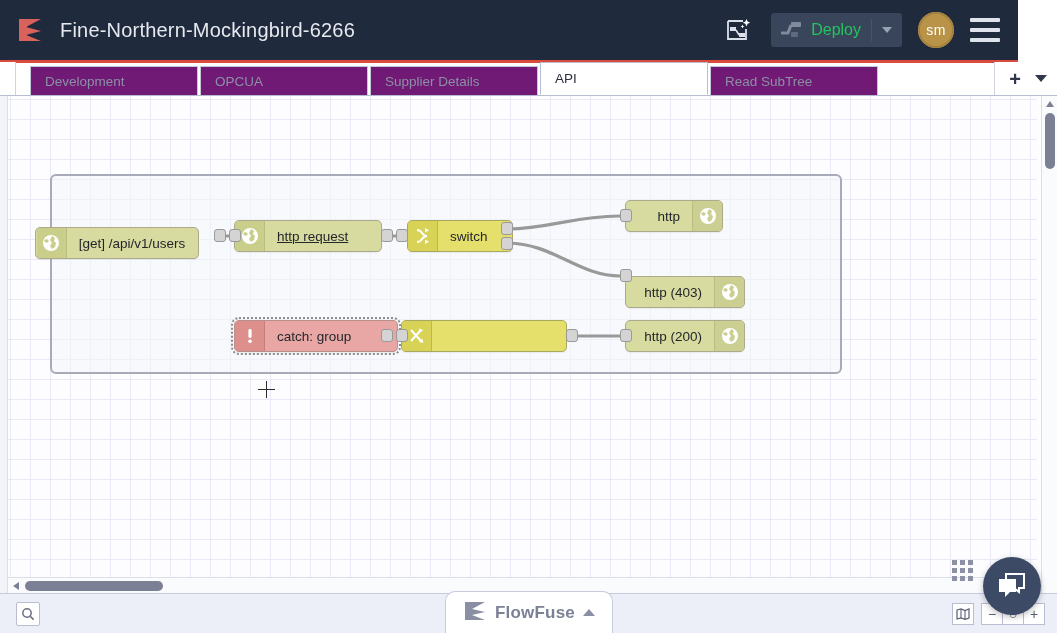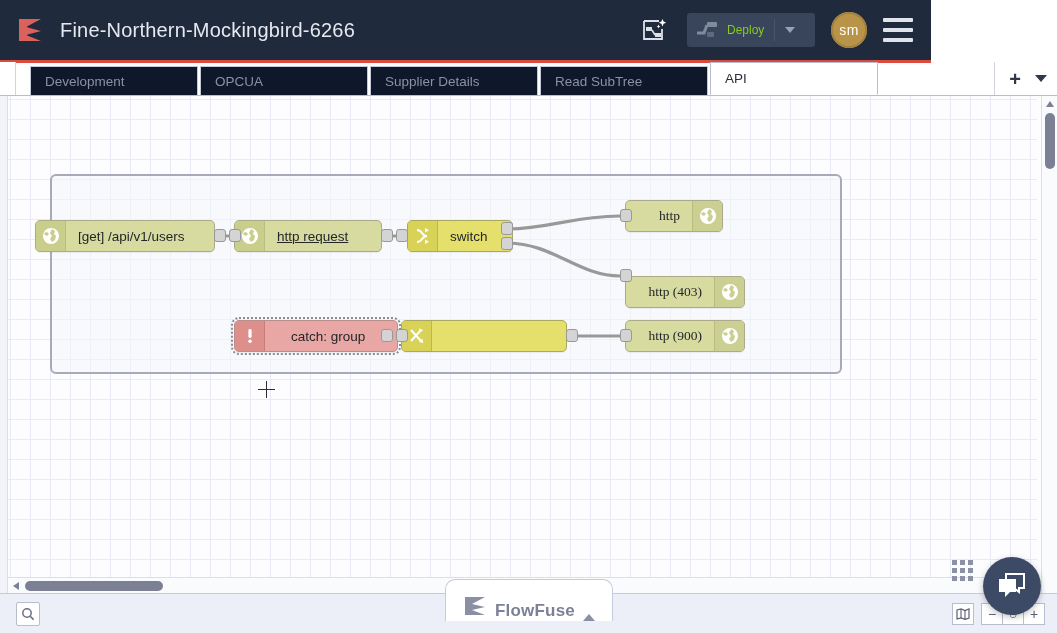--- a/index.html
+++ b/index.html
@@ -8,21 +8,21 @@
     width: 1057px; height: 633px;
     overflow: hidden;
     font-family: "Liberation Sans", sans-serif;
     background: #fff;
   }
 
   #app { position: relative; width: 1057px; height: 633px; }
 
   
   .header {
-    position: absolute; left: 0; top: 0; width: 931px; height: 63px;
+    position: absolute; left: 0; top: 0; width: 1018px; height: 63px;
     background: #1f2a3c;
     display: flex; align-items: center;
     border-bottom: 3px solid #d94c3d;
   }
   .brand { display: flex; align-items: center; padding-left: 16px; }
   .ff-logo { width: 28px; height: 26px; flex: 0 0 auto; }
   .app-title {
     color: #e6e9ef; font-size: 20px; margin-left: 16px;
     letter-spacing: .2px; white-space: nowrap;
   }
@@ -33,21 +33,21 @@
   .icon-btn {
     width: 34px; height: 34px; display: flex; align-items: center;
     justify-content: center; cursor: pointer;
   }
   .deploy-btn {
     display: flex; align-items: center; height: 34px;
     background: #39455a; border-radius: 3px; cursor: default;
     padding: 0 2px 0 8px; min-width: 128px;
   }
   .deploy-ico { width: 26px; height: 18px; margin-right: 6px; opacity: .75; }
-  .deploy-label { color: #84cc16; font-size: 12px; padding: 0 8px 0 0; }
+  .deploy-label { color: #22c55e; font-size: 16px; padding: 0 8px 0 0; }
   .deploy-sep { width: 1px; height: 22px; background: #4b5568; margin: 0 2px; }
   .deploy-caret {
     width: 26px; display: flex; align-items: center; justify-content: center;
   }
   .caret-down {
     width: 0; height: 0; border-left: 5px solid transparent;
     border-right: 5px solid transparent; border-top: 6px solid #98a2b3;
   }
   .avatar {
     width: 36px; height: 36px; border-radius: 50%;
@@ -63,21 +63,21 @@
   .tabbar {
     position: absolute; left: 0; top: 63px; width: 1057px; height: 33px;
     background: #fff; display: flex; align-items: flex-end;
     border-bottom: 1px solid #b8bcd0;
   }
   .tab-gutter { width: 16px; height: 33px; border-right: 1px solid #cfd3e3; background:#fff; }
   .tab-spacer { width: 14px; height: 33px; }
   .tab {
     height: 29px; min-width: 168px; padding: 0 14px;
     display: flex; align-items: center; cursor: pointer;
-    background: #0f172a; border: 1px solid #c3c7da;
+    background: #701a75; border: 1px solid #c3c7da;
     border-bottom: none;
     color: #8b90a6; font-size: 13.5px;
     margin-right: 2px;
   }
   .tab.active {
     background: #fff; color: #2b2f3d; height: 33px;
     border-color: #b8bcd0; border-bottom: 1px solid #fff;
     position: relative; z-index: 3;
   }
   .tab-tools {
@@ -123,21 +123,21 @@
   .node .ico {
     width: 30px; display: flex; align-items: center; justify-content: center;
     flex: 0 0 30px;
   }
   .node .lbl {
     display: flex; align-items: center; padding: 0 12px; white-space: nowrap;
   }
   
   .n-http    { background: #d7dba0; }
   .n-http .ico { background: #c9ce8b; border-right: 1px solid #b9bd80; }
-  .n-httpres { background: #d7dba0; font-family: Liberation Serif, serif; }
+  .n-httpres { background: #d7dba0; }
   .n-httpres .ico { background: #cbd092; border-left: 1px solid #b9bd80; }
   .n-switch  { background: #e5e06b; border-color: #aaa85f; }
   .n-switch .ico { background: #d8d257; border-right: 1px solid #bdb84e; }
   .n-change  { background: #e5e06b; border-color: #aaa85f; }
   .n-change .ico { background: #d8d257; border-right: 1px solid #bdb84e; }
   .n-catch   { background: #e8a7a4; border-color: #b98e8b; }
   .n-catch .ico { background: #dd8f8b; border-right: 1px solid #c57e7b; }
   .node.selected { outline: 2px dotted #8d8d8d; outline-offset: 1px; }
 
   .port {
@@ -205,24 +205,24 @@
   }
   .zbtn {
     width: 22px; height: 22px; background: #fff; border: 1px solid #b9bdd0;
     display: flex; align-items: center; justify-content: center;
     cursor: pointer; color: #5b6074; font-size: 14px; margin-left: -1px;
   }
   .zbtn.first { margin-left: 0; margin-right: 8px; }
 
   
   .ff-pill {
-    position: absolute; left: 445px; bottom: 12px; width: 168px; height: 42px;
+    position: absolute; left: 445px; bottom: 0; width: 168px; height: 42px;
     background: #fff; border: 1px solid #c6cadb; border-bottom: none;
     border-radius: 10px 10px 0 0;
-    display: flex; align-items: flex-end; justify-content: center; gap: 8px;
+    display: flex; align-items: center; justify-content: center; gap: 8px;
     cursor: pointer; z-index: 9;
   }
   .ff-pill .txt { color: #7c8196; font-size: 17px; font-weight: bold; letter-spacing: .2px;}
   .chev-up {
     width: 0; height: 0; border-left: 6px solid transparent;
     border-right: 6px solid transparent; border-bottom: 7px solid #8a8fa3;
   }
 
   
   .dragdots {
@@ -299,25 +299,25 @@
 
     <div class="tab">
       <span>Development</span>
     </div>
     <div class="tab">
       <span>OPCUA</span>
     </div>
     <div class="tab">
       <span>Supplier Details</span>
     </div>
+    <div class="tab active">
+      <span>API</span>
+    </div>
     <div class="tab">
       <span>Read SubTree</span>
-    </div>
-    <div class="tab active">
-      <span>API</span>
     </div>
 
     <div class="tab-tools">
       <span class="tab-add">+</span>
       <span class="tab-menu-caret"></span>
     </div>
   </div>
 
   <div class="canvas-wrap">
     <div class="canvas-gutter-left"></div>
@@ -335,21 +335,21 @@
           <path d="M499,133 C540,133 565,120 612,120"></path>
 
           <path d="M499,147 C545,147 570,180 612,180"></path>
 
           <path d="M373,240 C380,240 386,240 393,240"></path>
 
           <path d="M559,240 C575,240 595,240 612,240"></path>
         </g>
       </svg>
 
-      <div class="node n-http" style="left:27px; top:124px; width:180px;">
+      <div class="node n-http" style="left:27px; top:131px; width:164px;justify-content:center;">
         <span class="ico">
           <svg width="18" height="18" viewBox="0 0 18 18">
             <circle cx="9" cy="9" r="8" fill="#ffffff"></circle>
             <path d="M2 6 L5 5 L7 7 L5 9 L3 8 Z M10 2 L13 4 L12 7 L14 9 L13 13 L10 15 L8 12 L10 9 L8 6 Z" fill="#c9ce8b"></path>
           </svg>
         </span>
         <span class="lbl">[get] /api/v1/users</span>
       </div>
       <div class="port" style="left:206px; top:133px;"></div>
 
@@ -394,21 +394,21 @@
         <span class="lbl" style="flex:1; justify-content:flex-end;">http (403)</span>
         <span class="ico">
           <svg width="18" height="18" viewBox="0 0 18 18">
             <circle cx="9" cy="9" r="8" fill="#ffffff"></circle>
             <path d="M2 6 L5 5 L7 7 L5 9 L3 8 Z M10 2 L13 4 L12 7 L14 9 L13 13 L10 15 L8 12 L10 9 L8 6 Z" fill="#cbd092"></path>
           </svg>
         </span>
       </div>
       <div class="port" style="left:612px; top:173px;"></div>
 
-      <div class="node n-catch selected" style="left:226px; top:224px; width:164px;gap:14px;">
+      <div class="node n-catch selected" style="left:226px; top:224px; width:164px;">
         <span class="ico">
           <svg width="18" height="18" viewBox="0 0 18 18">
             <rect x="7.4" y="2" width="3.2" height="9" rx="1.4" fill="#ffffff"></rect>
             <circle cx="9" cy="14.3" r="1.8" fill="#ffffff"></circle>
           </svg>
         </span>
         <span class="lbl">catch: group</span>
       </div>
       <div class="port" style="left:373px; top:233px;"></div>
 
@@ -418,21 +418,21 @@
             <path d="M3 3 L13 14 M13 3 L3 14" stroke="#ffffff" stroke-width="2.1" fill="none"></path>
             <path d="M11 1.2 L15.2 3.2 L11.6 5.6 Z" fill="#ffffff"></path>
             <path d="M14.2 11.4 L15.4 16 L11 15 Z" fill="#ffffff"></path>
           </svg>
         </span>
       </div>
       <div class="port" style="left:388px; top:233px;"></div>
       <div class="port" style="left:558px; top:233px;"></div>
 
       <div class="node n-httpres" style="left:617px; top:224px; width:120px;">
-        <span class="lbl" style="flex:1; justify-content:flex-end;">http (900)</span>
+        <span class="lbl" style="flex:1; justify-content:flex-end;">http (200)</span>
         <span class="ico">
           <svg width="18" height="18" viewBox="0 0 18 18">
             <circle cx="9" cy="9" r="8" fill="#ffffff"></circle>
             <path d="M2 6 L5 5 L7 7 L5 9 L3 8 Z M10 2 L13 4 L12 7 L14 9 L13 13 L10 15 L8 12 L10 9 L8 6 Z" fill="#cbd092"></path>
           </svg>
         </span>
       </div>
       <div class="port" style="left:612px; top:233px;"></div>
 
       <div class="crosshair"></div>

